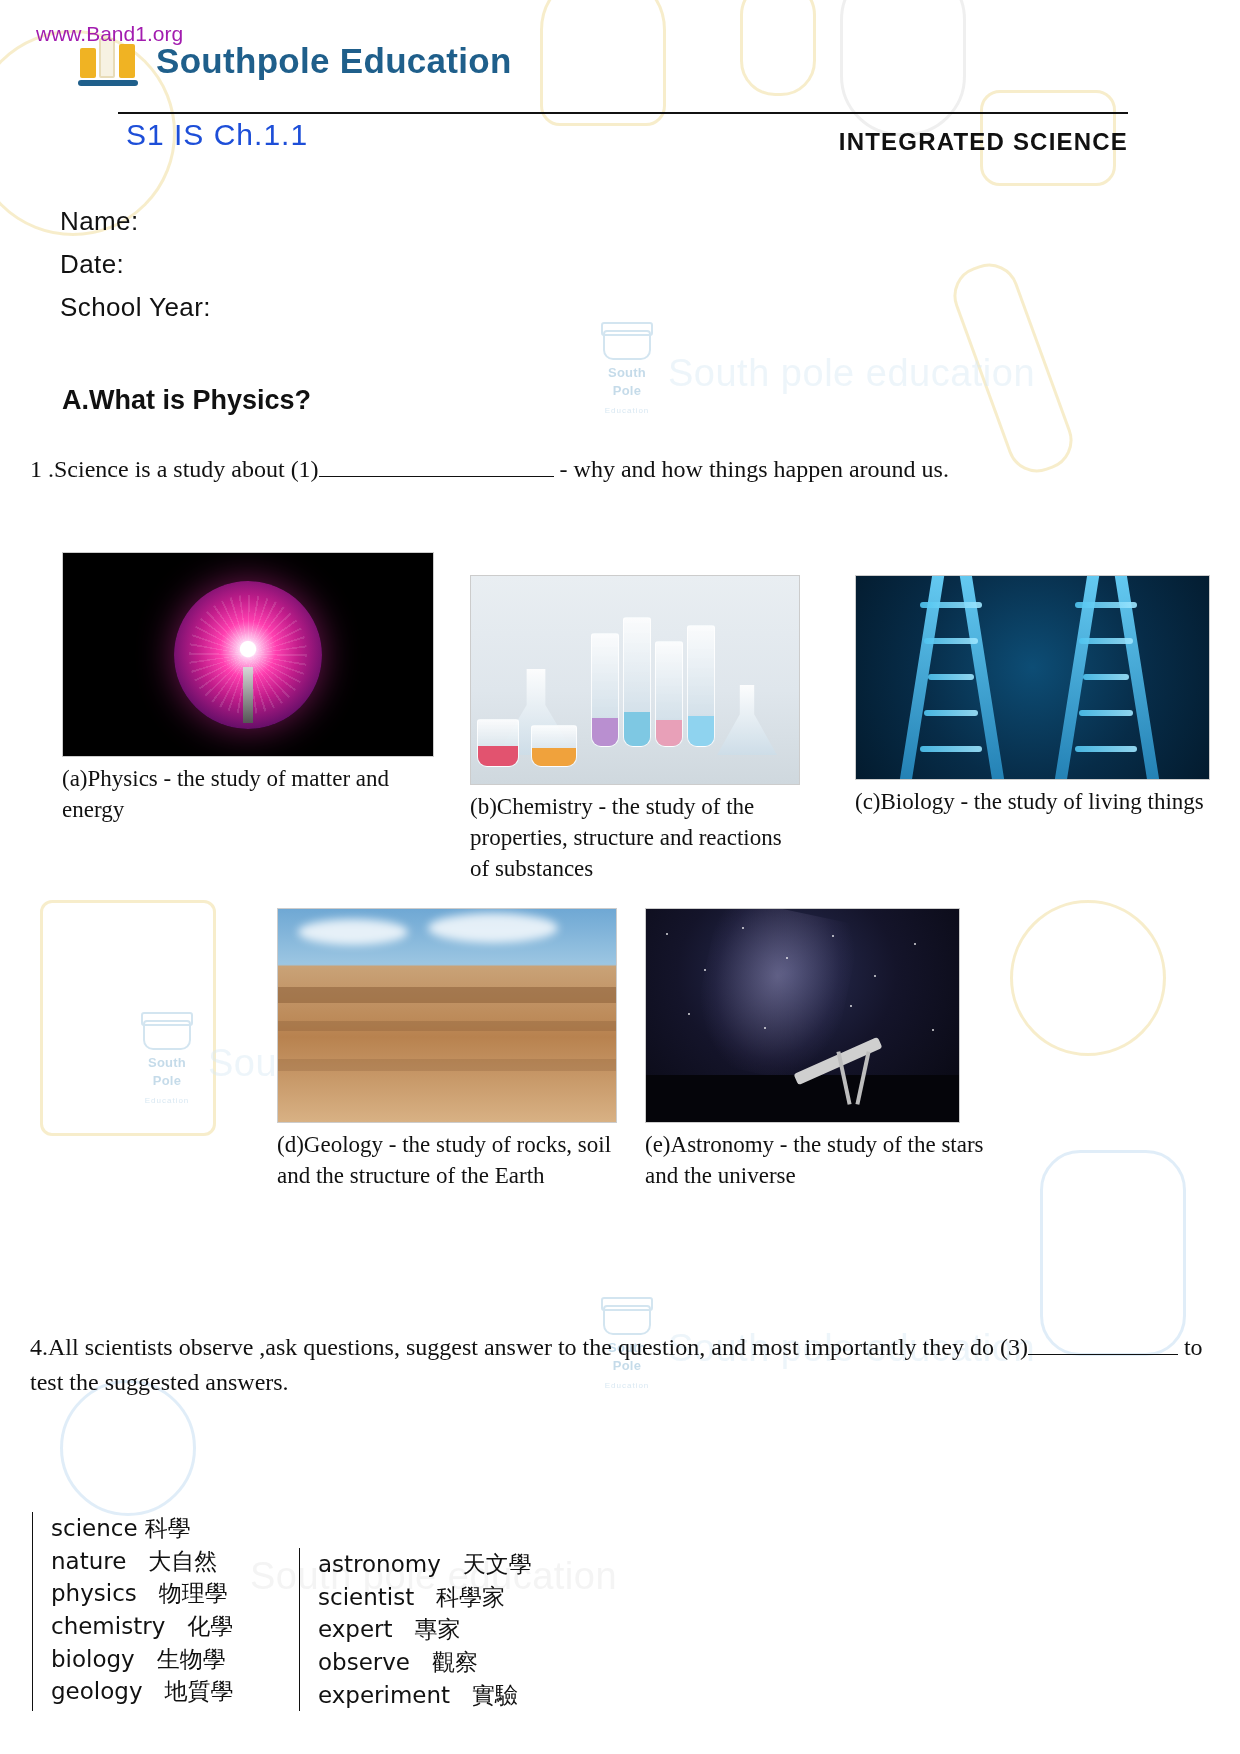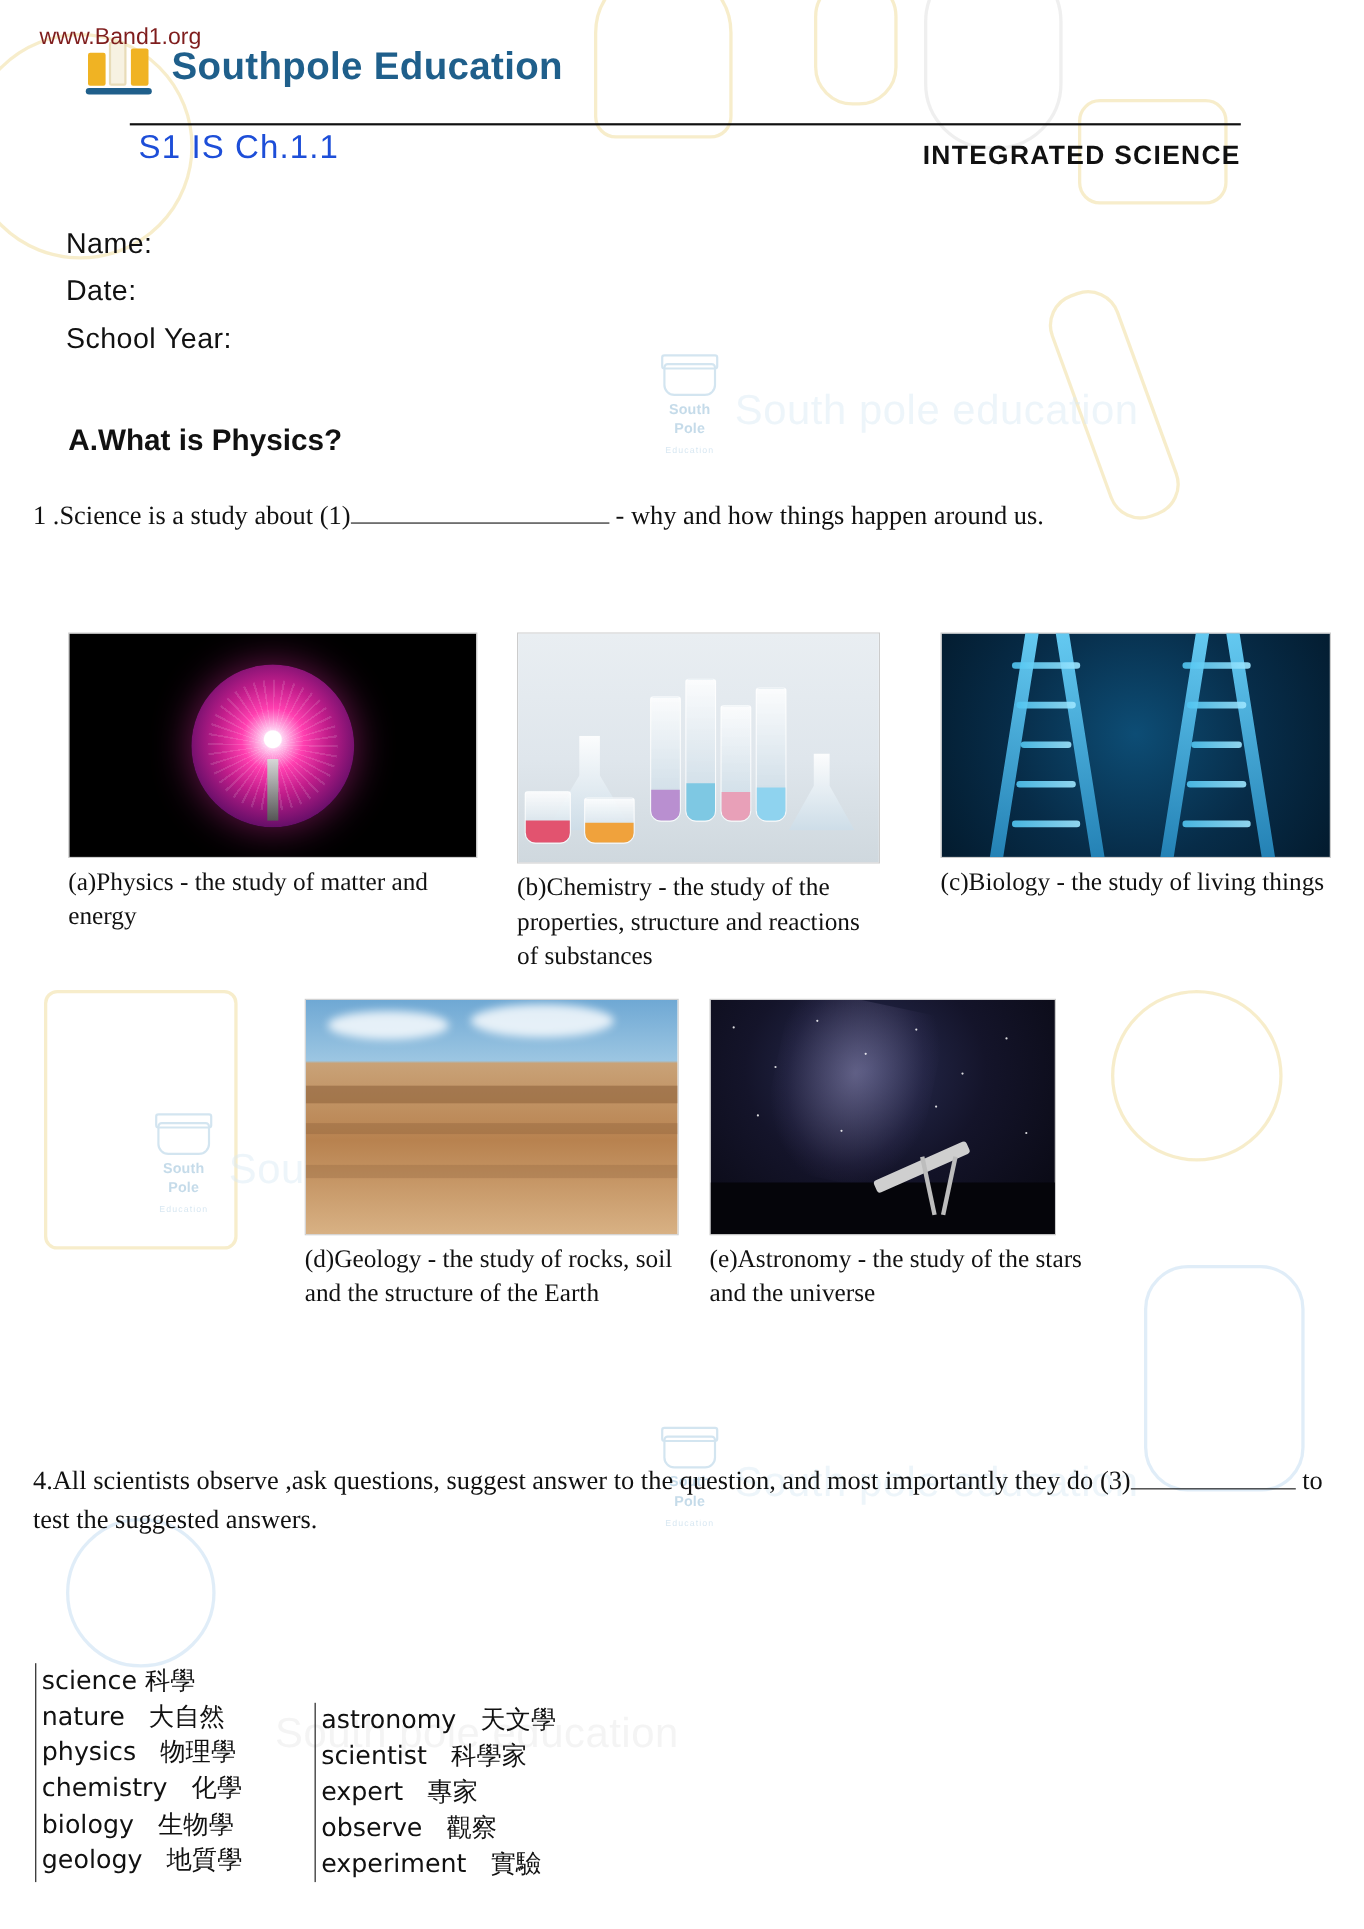--- a/index.html
+++ b/index.html
@@ -88,21 +88,21 @@
     white-space: nowrap;
   }
 
   
   .url-tag {
     position: absolute;
     left: 36px;
     top: 22px;
     font-family: "Liberation Sans", sans-serif;
     font-size: 21px;
-    color: #7f1d1d;
+    color: #a21caf;
     z-index: 6;
   }
 
   .brand {
     position: absolute;
     left: 78px;
     top: 34px;
     display: flex;
     align-items: center;
     gap: 16px;
@@ -224,21 +224,21 @@
     overflow: hidden;
     position: relative;
   }
   .card .caption {
     font-size: 23px;
     line-height: 1.35;
     color: #111;
     margin-top: 6px;
   }
 
-  .c-a { left: 62px;  top: 575px;  width: 372px; }
+  .c-a { left: 62px;  top: 552px;  width: 372px; }
   .c-a .thumb { width: 372px; height: 205px; }
   .c-b { left: 470px; top: 575px;  width: 330px; }
   .c-b .thumb { width: 330px; height: 210px; }
   .c-c { left: 855px; top: 575px;  width: 355px; }
   .c-c .thumb { width: 355px; height: 205px; }
   .c-d { left: 277px; top: 908px;  width: 340px; }
   .c-d .thumb { width: 340px; height: 215px; }
   .c-e { left: 645px; top: 908px;  width: 374px; }
   .c-e .thumb { width: 315px; height: 215px; }
 
@@ -368,21 +368,21 @@
   .vocab {
     position: absolute;
     left: 32px;
     top: 1512px;
     display: flex;
     z-index: 5;
     font-size: 23px;
     line-height: 1.42;
   }
   .vocab .col {
-    padding-left: 5px;
+    padding-left: 18px;
     border-left: 1.5px solid #111;
     min-width: 230px;
   }
   .vocab .col + .col { margin-left: 18px; }
   .vocab .row { white-space: pre; }
   .vocab .cn { font-family: "DejaVu Sans", sans-serif; }
 </style>
 </head>
 <body>
 

